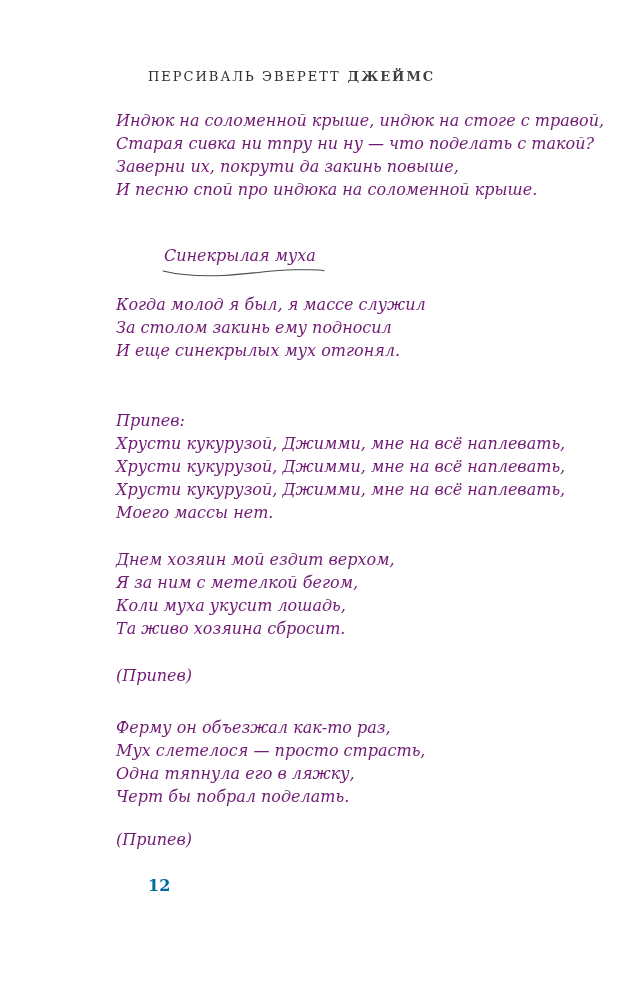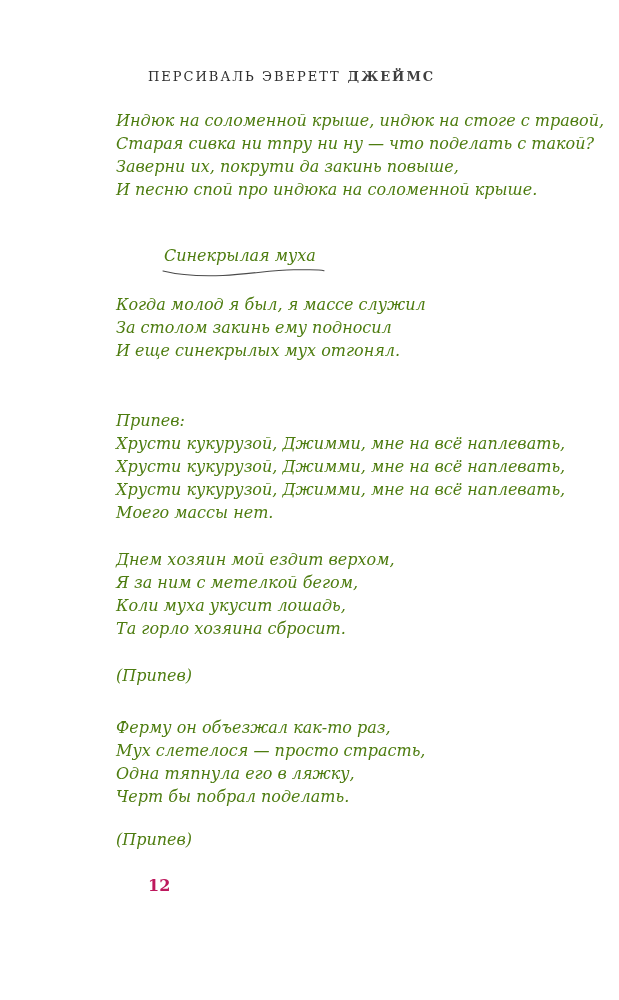--- a/index.html
+++ b/index.html
@@ -28,21 +28,21 @@
     font-weight: bold;
     margin-left: 7px;
     color: #404040;
   }
   .poem-block {
     position: absolute;
     left: 116px;
     font-style: italic;
     font-size: 16px;
     line-height: 23px;
-    color: #4d7c0f;
+    color: #701a75;
     white-space: nowrap;
   }
   .opening-stanza   { top: 109px; }
   .song-title-block { top: 244px; margin-left: 48px; }
   .verse-1          { top: 293px; }
   .chorus-block     { top: 409px; }
   .verse-2          { top: 548px; }
   .chorus-ref-1     { top: 664px; }
   .verse-3          { top: 716px; }
   .chorus-ref-2     { top: 828px; }
@@ -51,21 +51,21 @@
     left: -3px;
     top: 21px;
     display: block;
   }
   .page-number {
     position: absolute;
     left: 148px;
     top: 876px;
     font-weight: bold;
     font-size: 16px;
-    color: #be185d;
+    color: #0369a1;
     font-style: normal;
   }
 </style>
 </head>
 <body>
 
 <div class="page">
 
   <div class="running-header">
     <span>ПЕРСИВАЛЬ ЭВЕРЕТТ</span><span class="book-title">ДЖЕЙМС</span>
@@ -96,21 +96,21 @@
     <div>Хрусти кукурузой, Джимми, мне на всё наплевать,</div>
     <div>Хрусти кукурузой, Джимми, мне на всё наплевать,</div>
     <div>Хрусти кукурузой, Джимми, мне на всё наплевать,</div>
     <div>Моего массы нет.</div>
   </div>
 
   <div class="poem-block verse-2">
     <div>Днем хозяин мой ездит верхом,</div>
     <div>Я за ним с метелкой бегом,</div>
     <div>Коли муха укусит лошадь,</div>
-    <div>Та горло хозяина сбросит.</div>
+    <div>Та живо хозяина сбросит.</div>
   </div>
 
   <div class="poem-block chorus-ref-1">
     <div>(Припев)</div>
   </div>
 
   <div class="poem-block verse-3">
     <div>Ферму он объезжал как-то раз,</div>
     <div>Мух слетелося — просто страсть,</div>
     <div>Одна тяпнула его в ляжку,</div>

